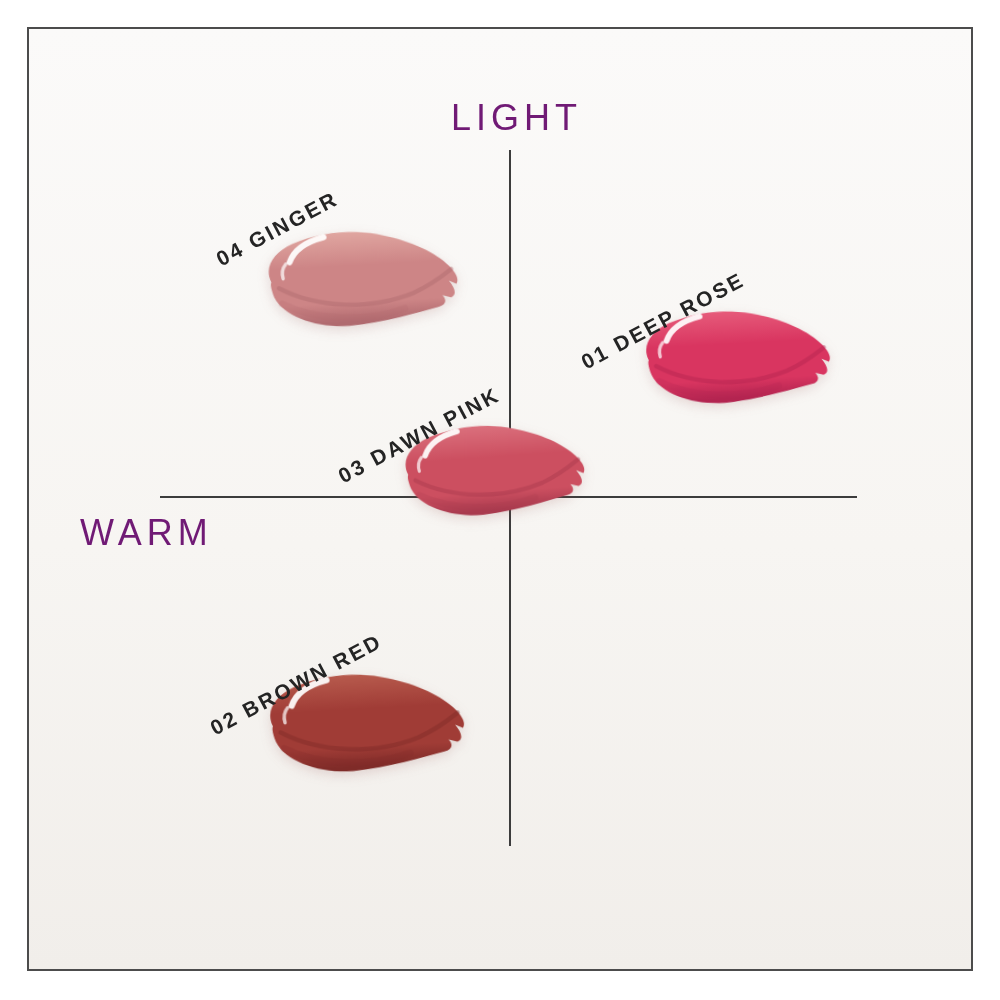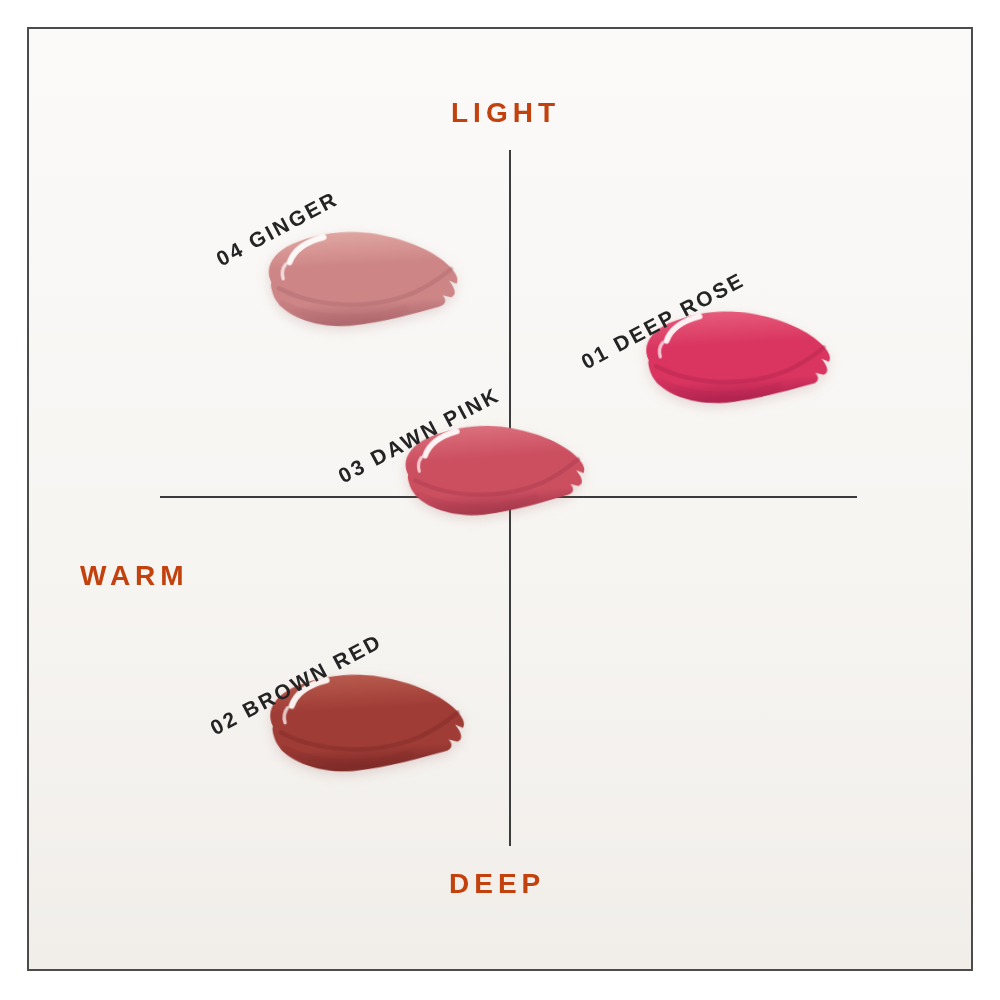--- a/index.html
+++ b/index.html
@@ -9,25 +9,25 @@
   }
   .frame {
     position:absolute; left:27px; top:27px; width:946px; height:944px;
     box-sizing:border-box; border:2px solid #4c4c4c;
     background:linear-gradient(180deg,#fbfaf9 0%,#f7f5f2 55%,#f1eeea 100%);
   }
   .vline { position:absolute; left:509px; top:150px; width:2px; height:696px; background:#3c3c3c; }
   .hline { position:absolute; left:160px; top:496px; width:697px; height:2px; background:#3c3c3c; }
 
   .axis-label {
-    position:absolute; font-size:28px; font-weight:700; letter-spacing:5px;
-    color:#c2410c; white-space:nowrap;
+    position:absolute; font-size:36px; font-weight:400; letter-spacing:5px;
+    color:#701a75; white-space:nowrap;
   }
   #ax-light { left:451px; top:97px;  }
-  #ax-warm  { left:80px;  top:512px;margin-top:48px; }
+  #ax-warm  { left:80px;  top:512px; }
   #ax-cool  { left:835px; top:514px; }
   #ax-deep  { left:449px; top:868px; }
 
   .swatch { position:absolute; }
   .swatch svg { display:block; width:100%; height:100%; overflow:visible;
     filter:drop-shadow(0 4px 6px rgba(140,70,70,0.18)); }
   #sw-ginger   { left:250px; top:220px; width:224px; height:124px; transform:rotate(2deg); }
   #sw-deeprose { left:628px; top:298px; width:218px; height:124px; transform:rotate(2deg); }
   #sw-dawnpink { left:388px; top:413px; width:212px; height:120px; transform:rotate(1deg); }
   #sw-brownred { left:251px; top:662px; width:230px; height:128px; transform:rotate(2deg); }
@@ -52,21 +52,20 @@
 <body>
 
 <div class="page">
   <div class="frame"></div>
 
   <div class="vline"></div>
   <div class="hline"></div>
 
   <div class="axis-label" id="ax-light">LIGHT</div>
   <div class="axis-label" id="ax-warm">WARM</div>
-  <div class="axis-label" id="ax-deep">DEEP</div>
 
   <div class="swatch" id="sw-ginger" style="--c-base: #cd8586; --c-light: #e4ada6; --c-dark: #b06a6f;">
     <svg viewBox="0 0 230 125">
       <defs>
         <linearGradient id="grad-04" x1="0" y1="0" x2="0.18" y2="1">
           <stop offset="0" style="stop-color:var(--c-light,#e4ada6)"></stop>
           <stop offset="0.42" style="stop-color:var(--c-base,#cd8586)"></stop>
           <stop offset="0.8" style="stop-color:var(--c-base,#cd8586)"></stop>
           <stop offset="1" style="stop-color:var(--c-dark,#b06a6f)"></stop>
         </linearGradient>

